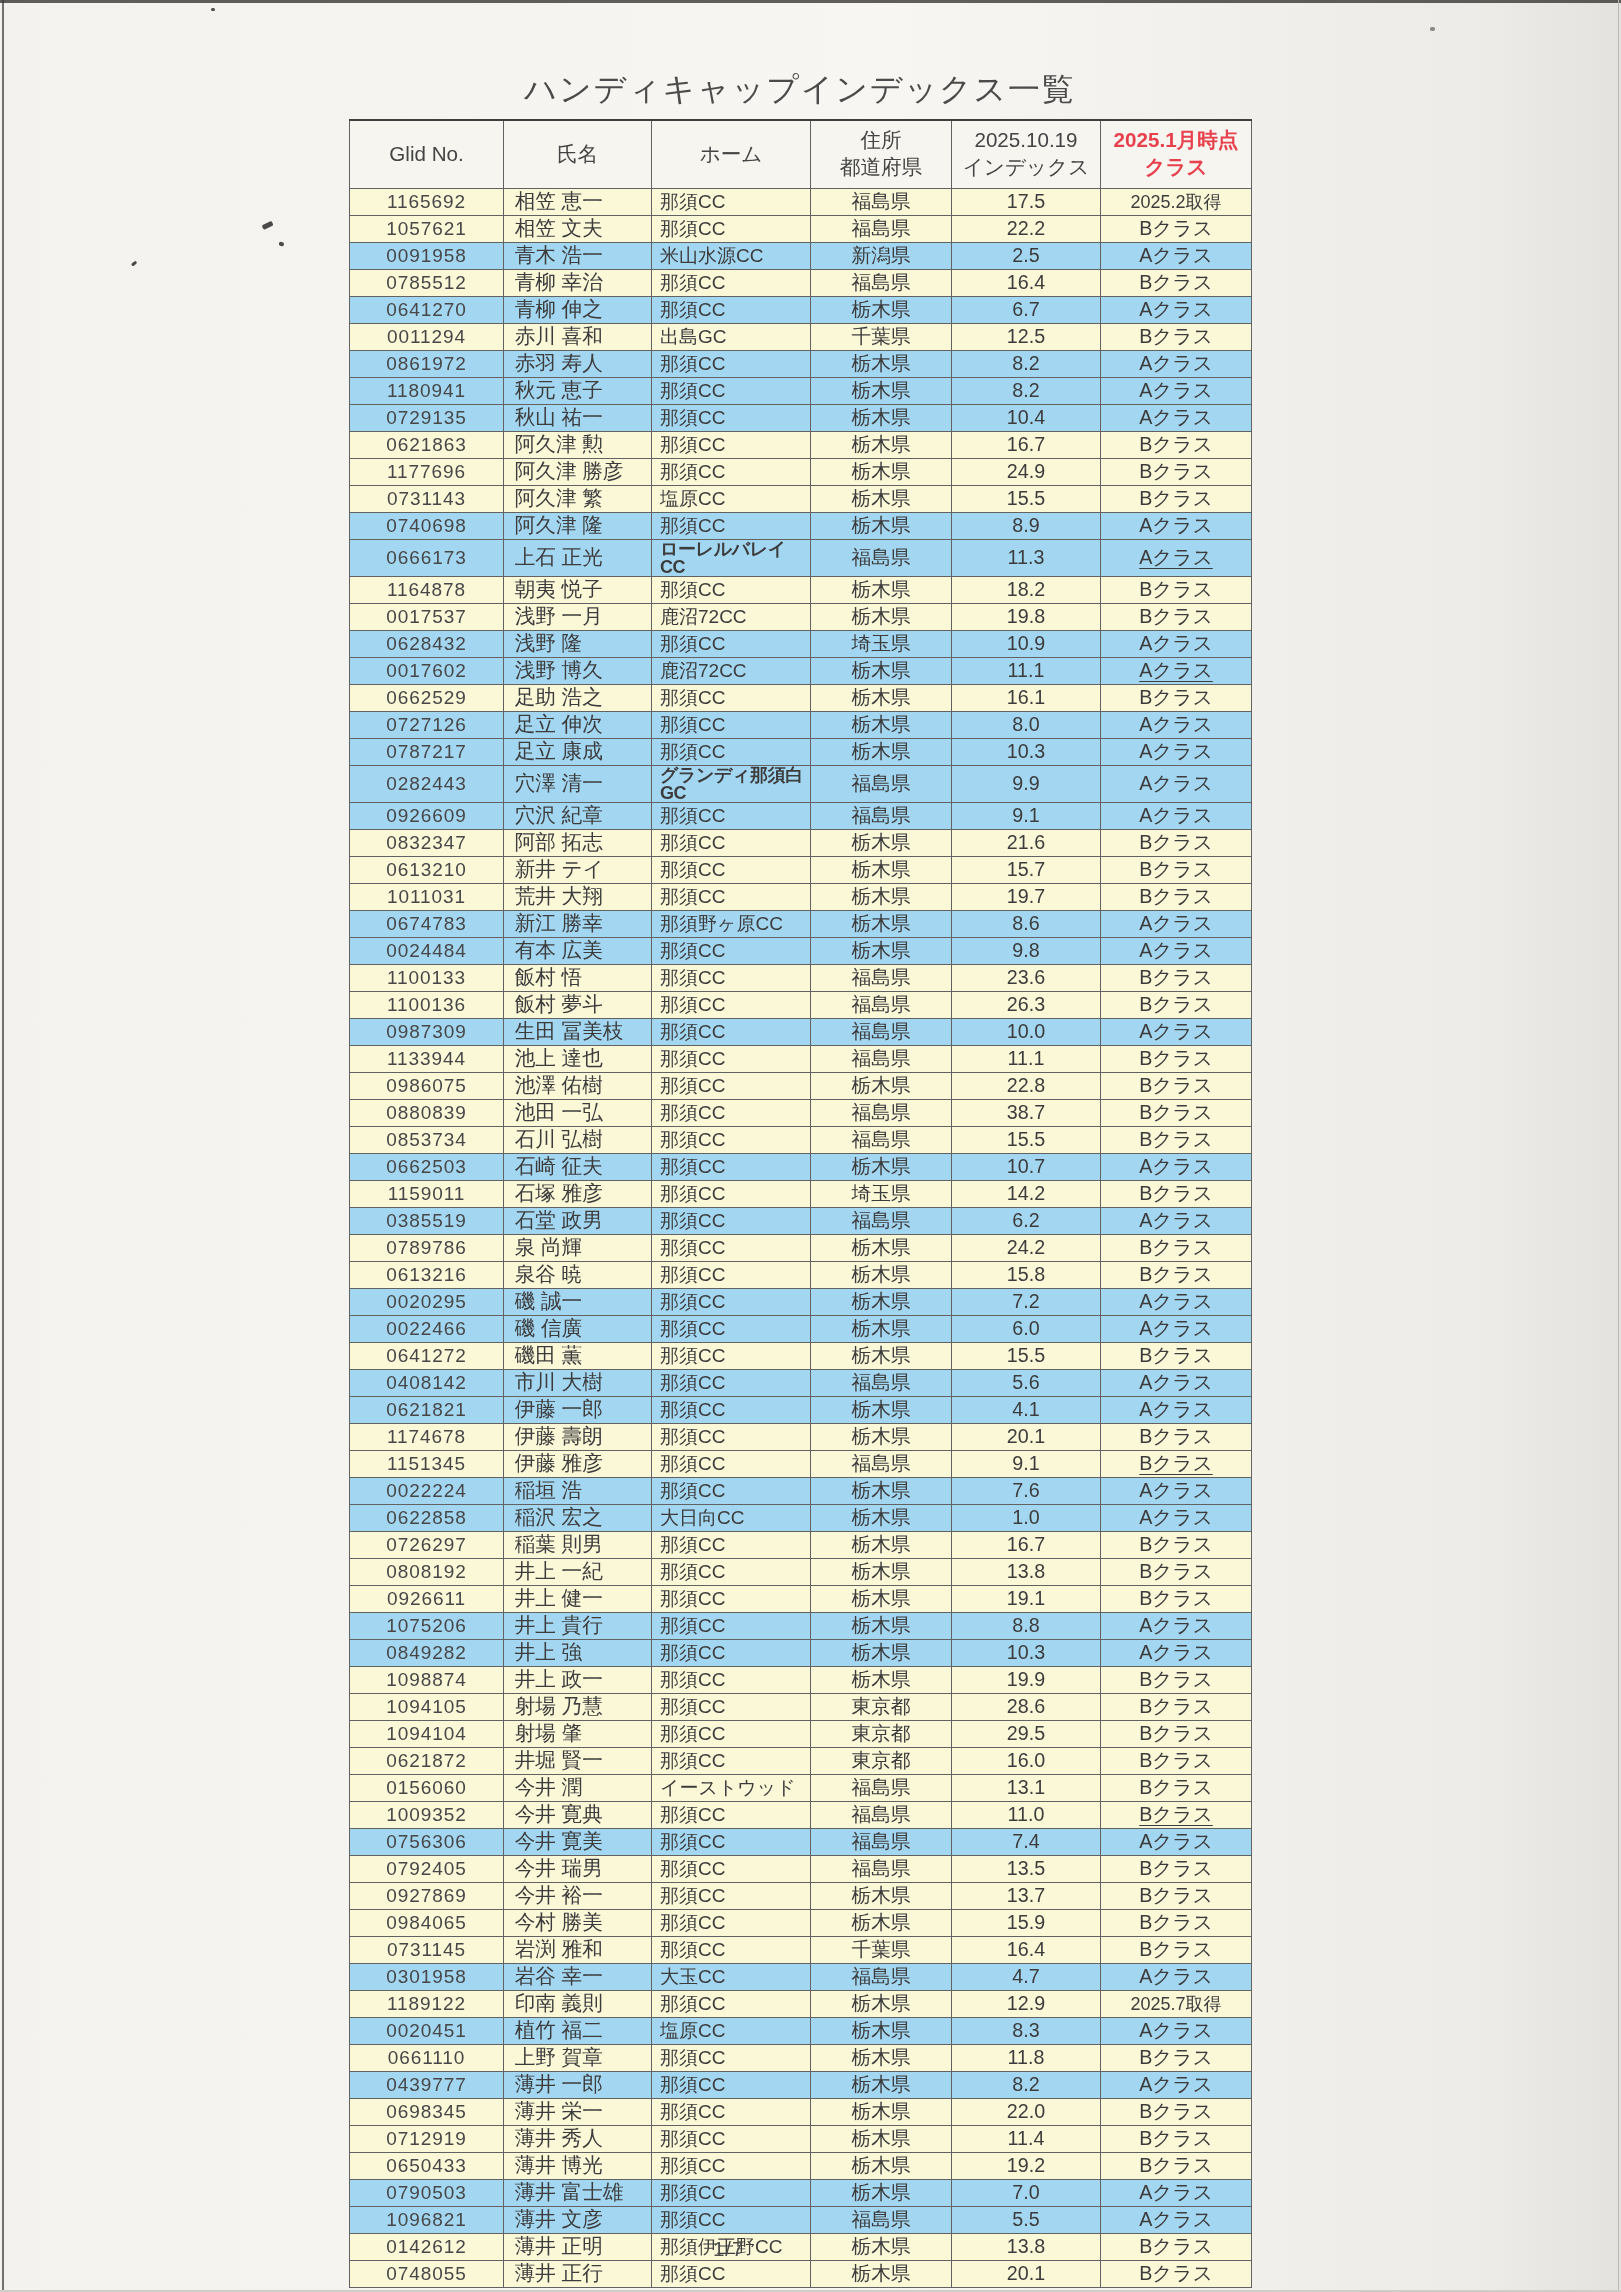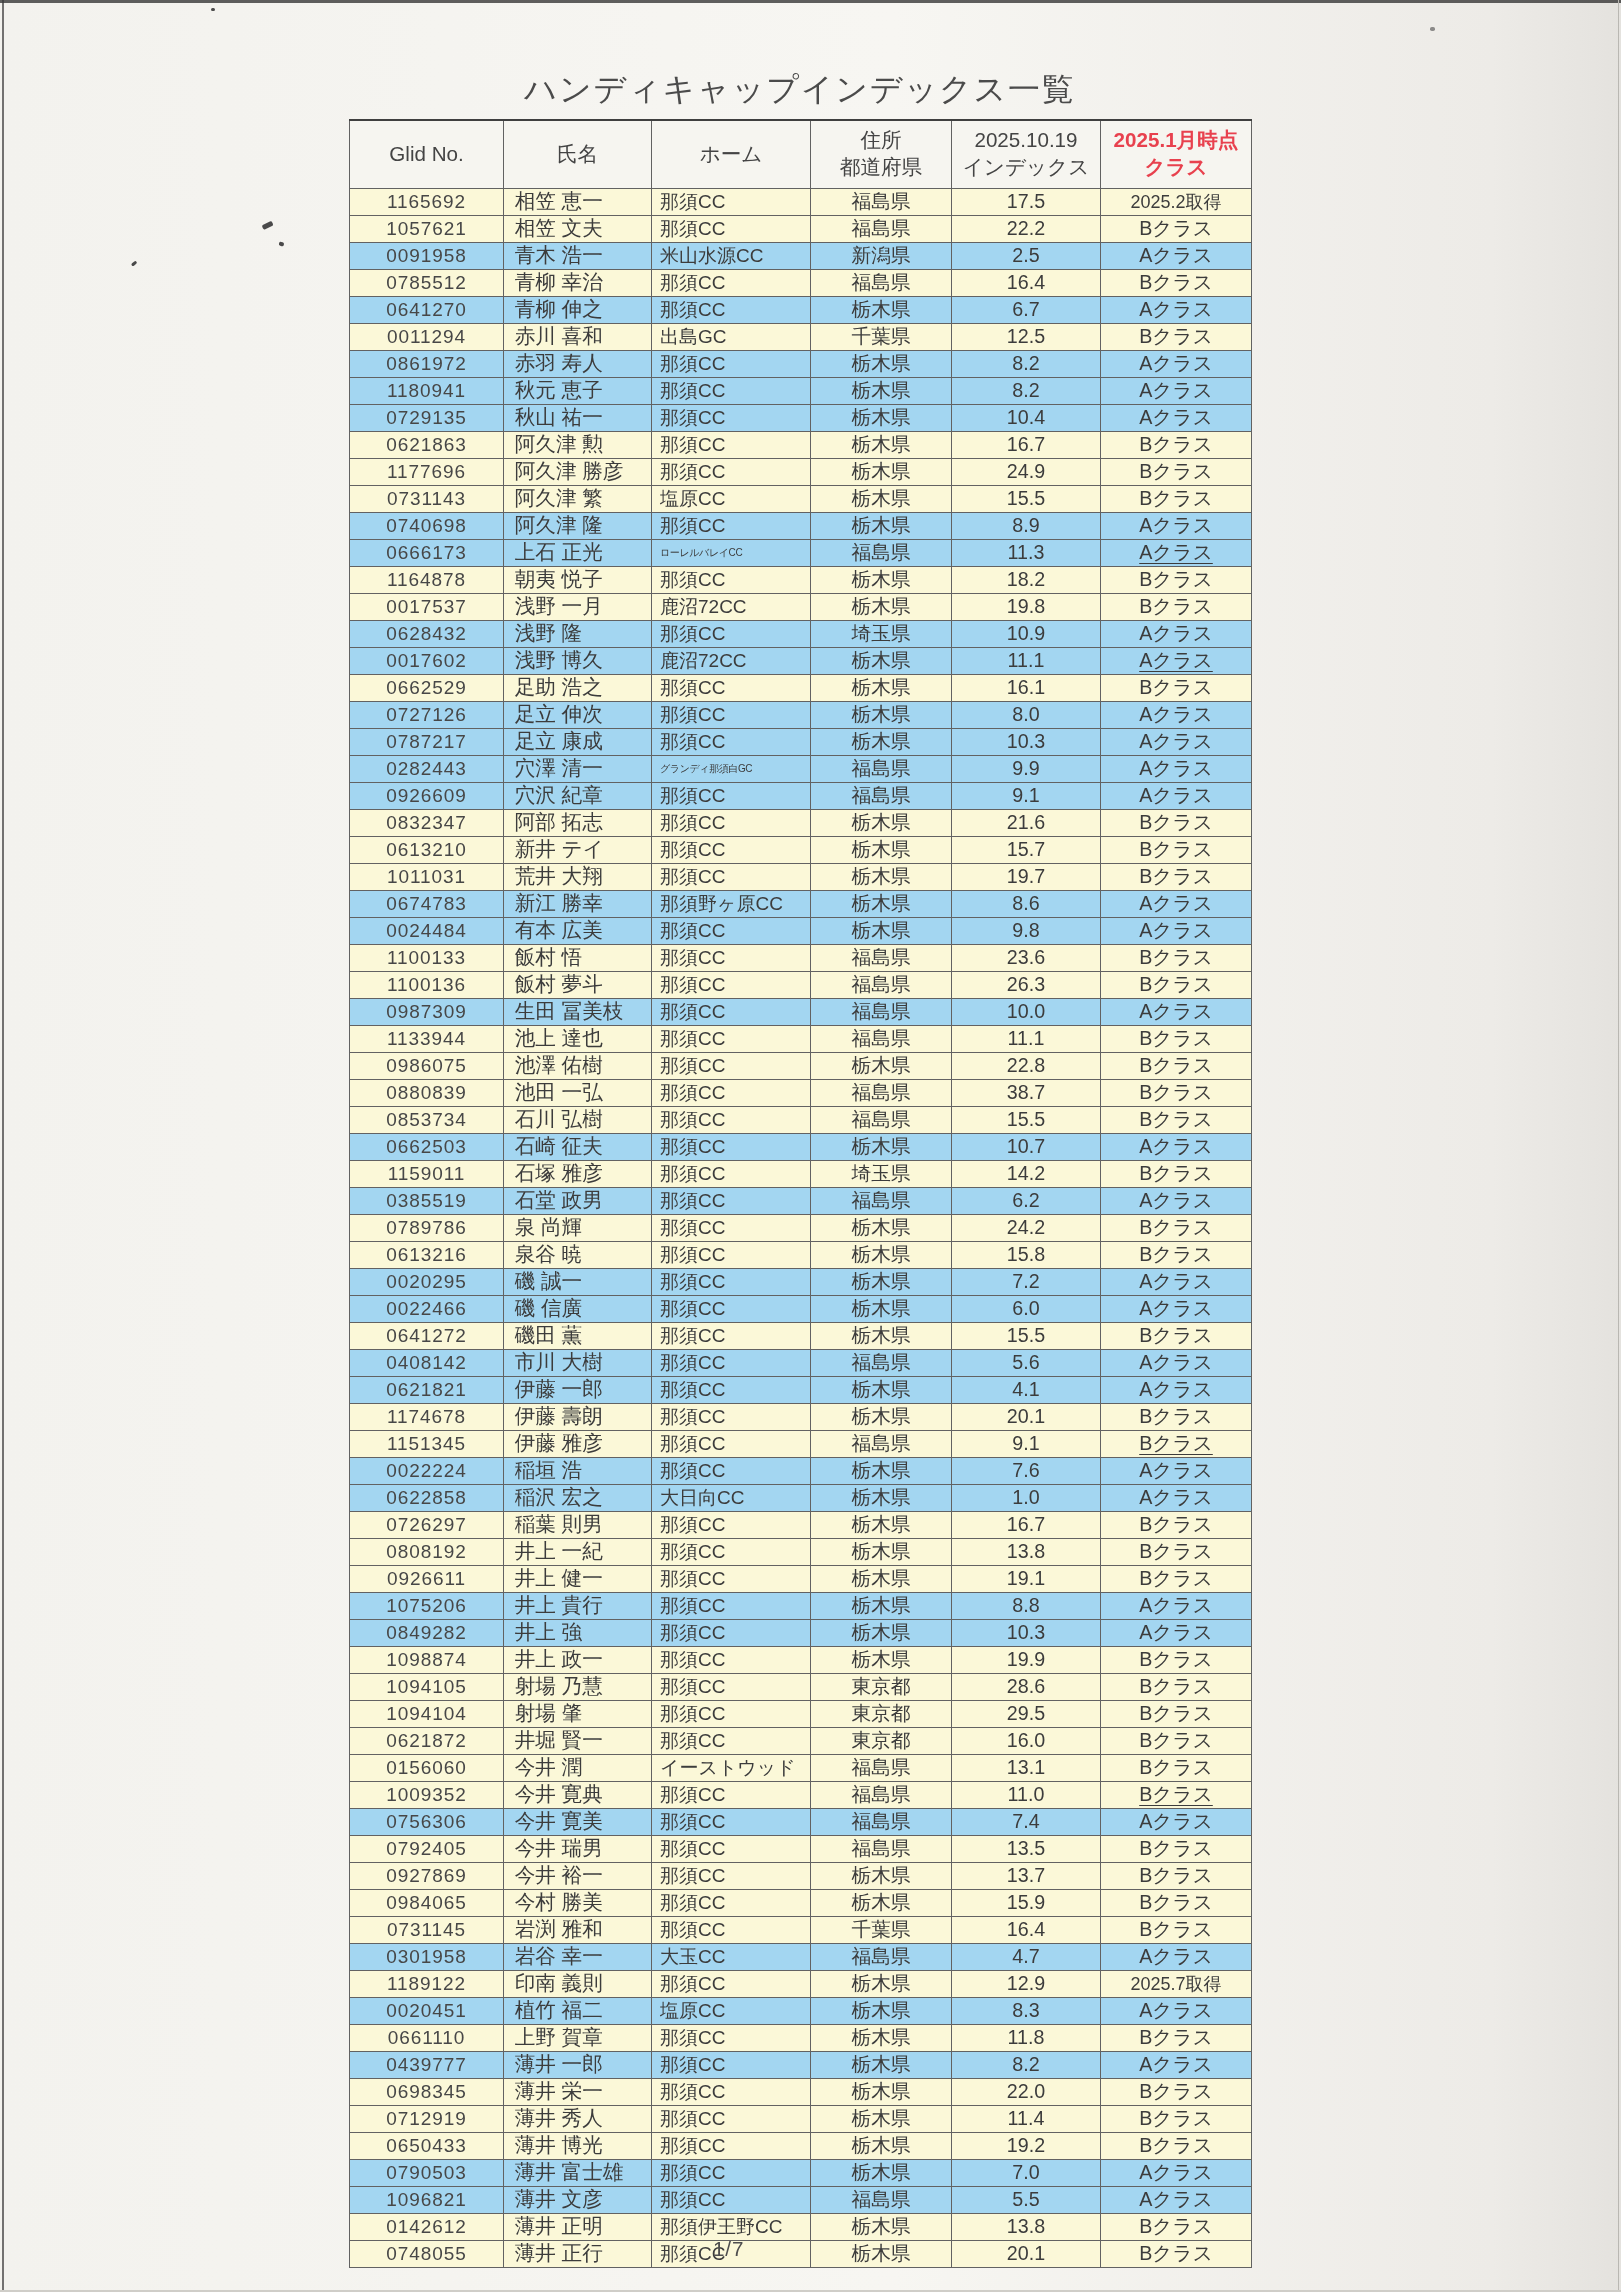--- a/index.html
+++ b/index.html
@@ -33,21 +33,21 @@
     border:0.9px solid #626262;color:#3c3c3c;overflow:hidden;
     vertical-align:middle;padding:0;
   }
   thead tr{height:68px;background:#f6f5f0;}
   th{font-size:20.6px;font-weight:normal;text-align:center;line-height:1.3;white-space:pre-line;color:#444;}
   .th-class{font-weight:bold;}
   tbody td{height:26px;font-size:19.7px;text-align:center;line-height:1;}
   td.c-glid{font-size:19px;color:#474747;letter-spacing:0.9px;}
   td.c-name{text-align:left;padding-left:10.7px;font-size:20.6px;}
   td.c-home{text-align:left;padding-left:8px;font-size:19px;}
-  td.c-home.small{font-size:10px;letter-spacing:-0.4px;}
+  td.c-home.small{font-size:18px;letter-spacing:-0.4px;font-weight:bold;}
   td.c-index{font-size:19.7px;}
   td.c-class{font-size:19.7px;}
   td.c-class.acq{font-size:18px;}
   td.c-class.ul{text-decoration:underline;text-underline-offset:3.6px;}
   .footer{
     position:absolute;left:713px;top:2237px;width:107px;
     font-size:20.6px;color:#4e4e4e;letter-spacing:0.9px;
   }
 </style>
 </head>

